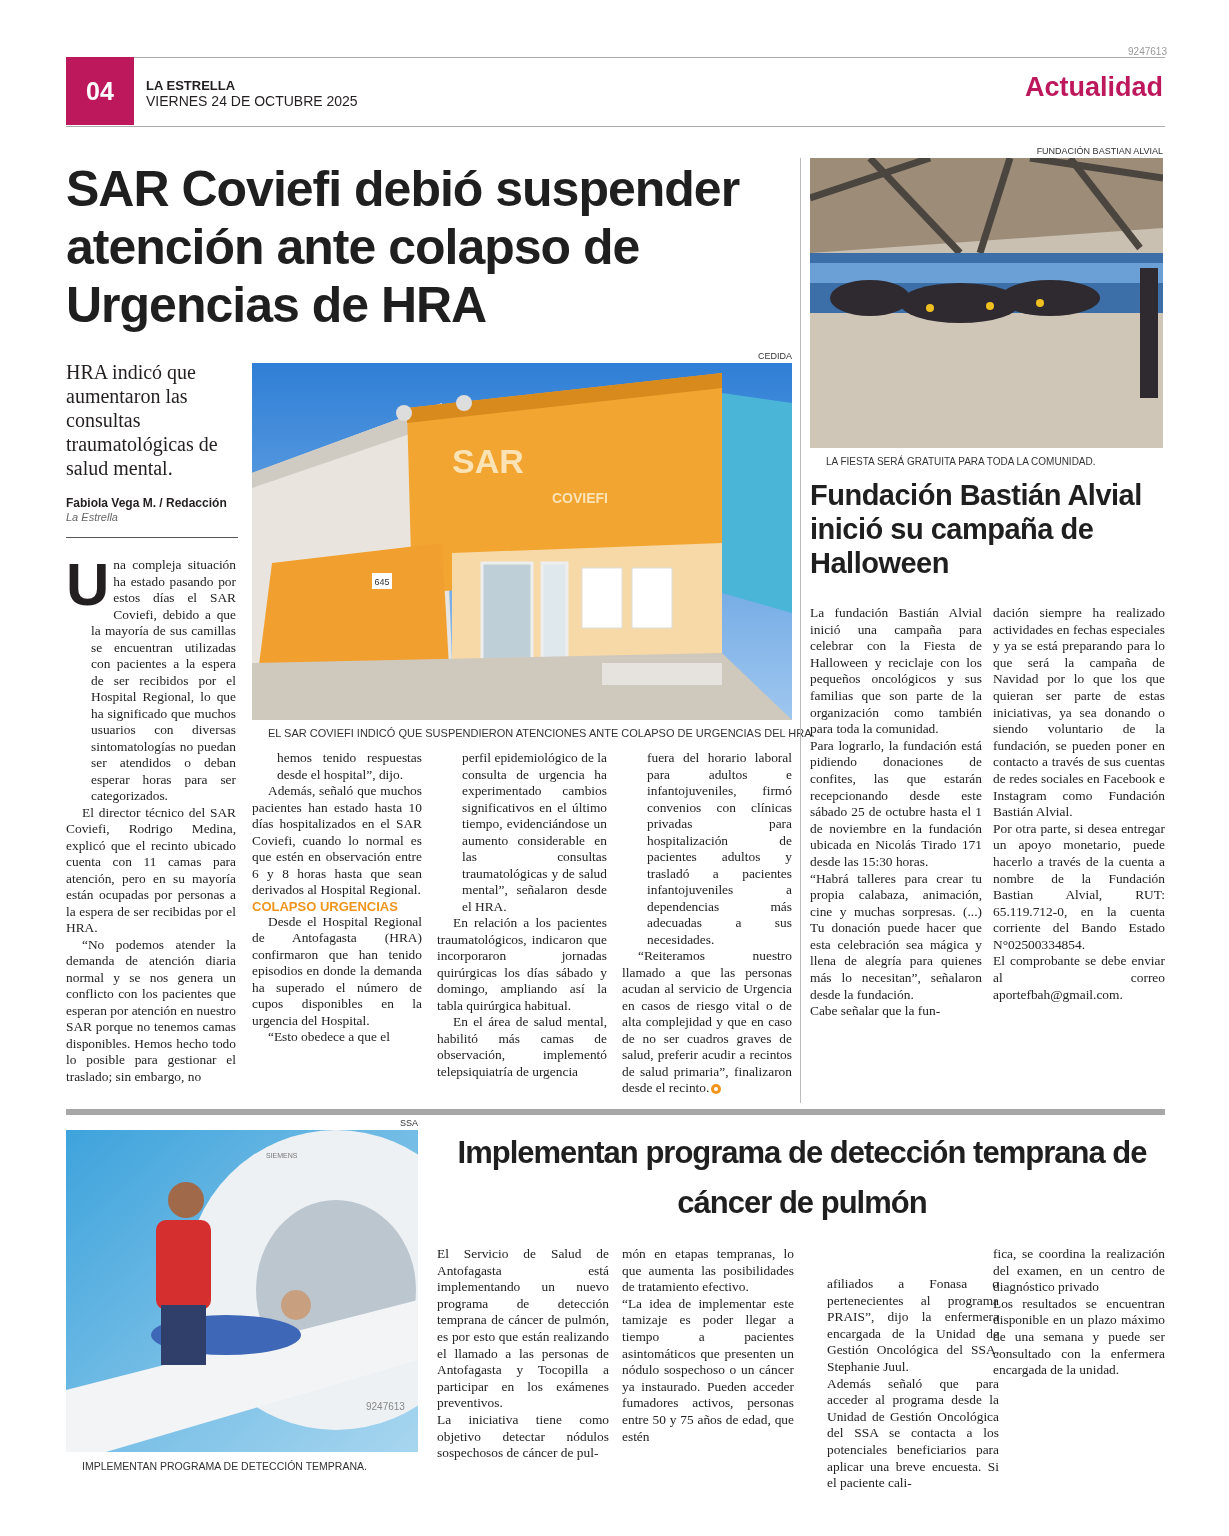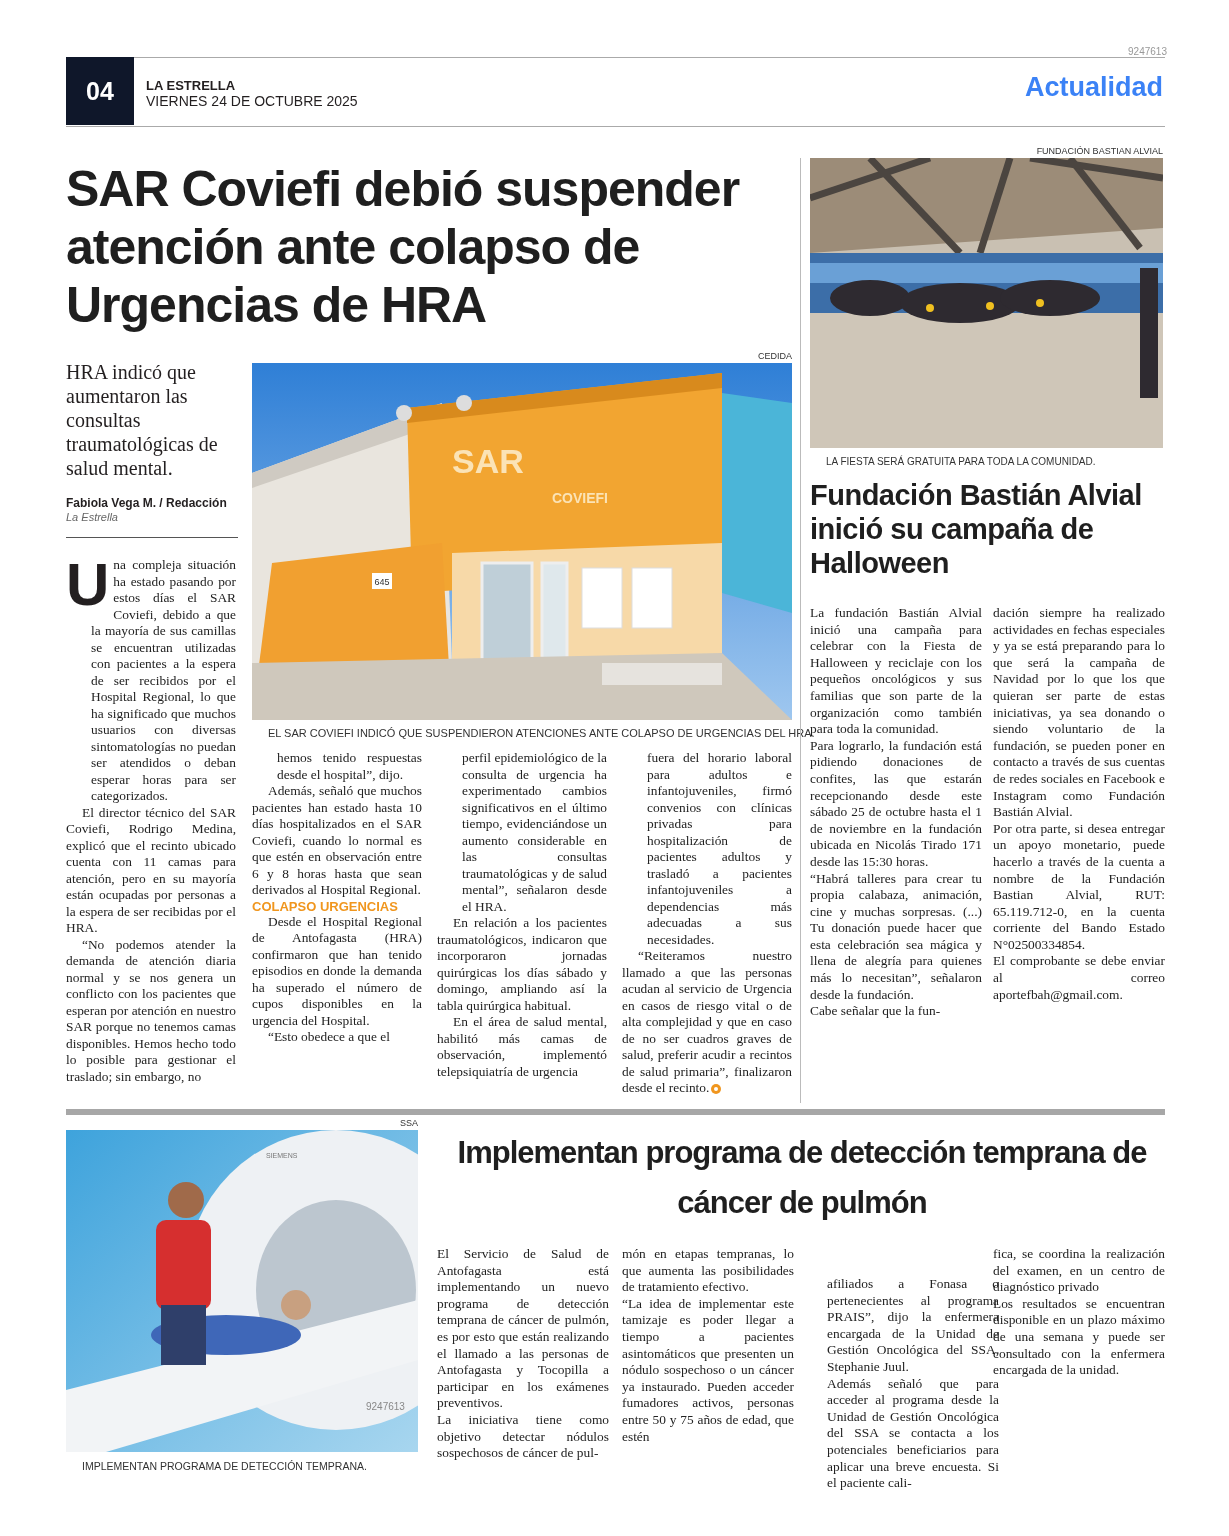--- a/index.html
+++ b/index.html
@@ -1,24 +1,24 @@
 <!DOCTYPE html>
 <html><head>
 <meta charset="utf-8">
 <style>
   html,body{margin:0;padding:0;background:#ffffff;}
   body{width:1229px;height:1536px;position:relative;overflow:hidden;font-family:"Liberation Serif",serif;color:#222;}
   .abs{position:absolute;}
   .serif{font-family:"Liberation Serif",serif;}
   #pageid{top:46px;right:62px;font-size:10px;color:#999;font-family:"Liberation Sans",sans-serif;}
   #hdr{left:66px;top:57px;width:1099px;height:68px;border-top:1px solid #aaa;border-bottom:1px solid #aaa;}
-  #pgnum{left:66px;top:57px;width:68px;height:68px;background:#0f172a;color:#fff;font:bold 25px "Liberation Sans",sans-serif;display:flex;align-items:center;justify-content:center;}
+  #pgnum{left:66px;top:57px;width:68px;height:68px;background:#be185d;color:#fff;font:bold 25px "Liberation Sans",sans-serif;display:flex;align-items:center;justify-content:center;}
   #paper{left:146px;top:78px;font:bold 13px "Liberation Sans",sans-serif;color:#231f20;}
   #date{left:146px;top:93px;font:14px "Liberation Sans",sans-serif;color:#231f20;}
-  #section{right:66px;top:72px;font:bold 27px "Liberation Sans",sans-serif;color:#3b82f6;}
+  #section{right:66px;top:72px;font:bold 27px "Liberation Sans",sans-serif;color:#be185d;}
   .headline{font-family:"Liberation Sans",sans-serif;font-weight:bold;color:#1f1f1f;letter-spacing:-1px;}
   #h1{left:66px;top:160px;width:730px;font-size:50px;line-height:58px;}
   #deck{left:66px;top:360px;width:175px;font-size:20px;line-height:24px;color:#231f20;}
   #byline{left:66px;top:496px;font:bold 12px "Liberation Sans",sans-serif;color:#231f20;}
   #bysub{left:66px;top:511px;font:italic 11px "Liberation Sans",sans-serif;color:#666;}
   #byrule{left:66px;top:537px;width:172px;height:1px;background:#555;}
   .col{font-size:13.4px;line-height:16.5px;text-align:justify;hyphens:auto;color:#222;}
   .col p{margin:0;text-indent:16px;}
   .col p.ni{text-indent:0;margin-left:25px;}
   #c1{left:66px;top:557px;width:170px;}

